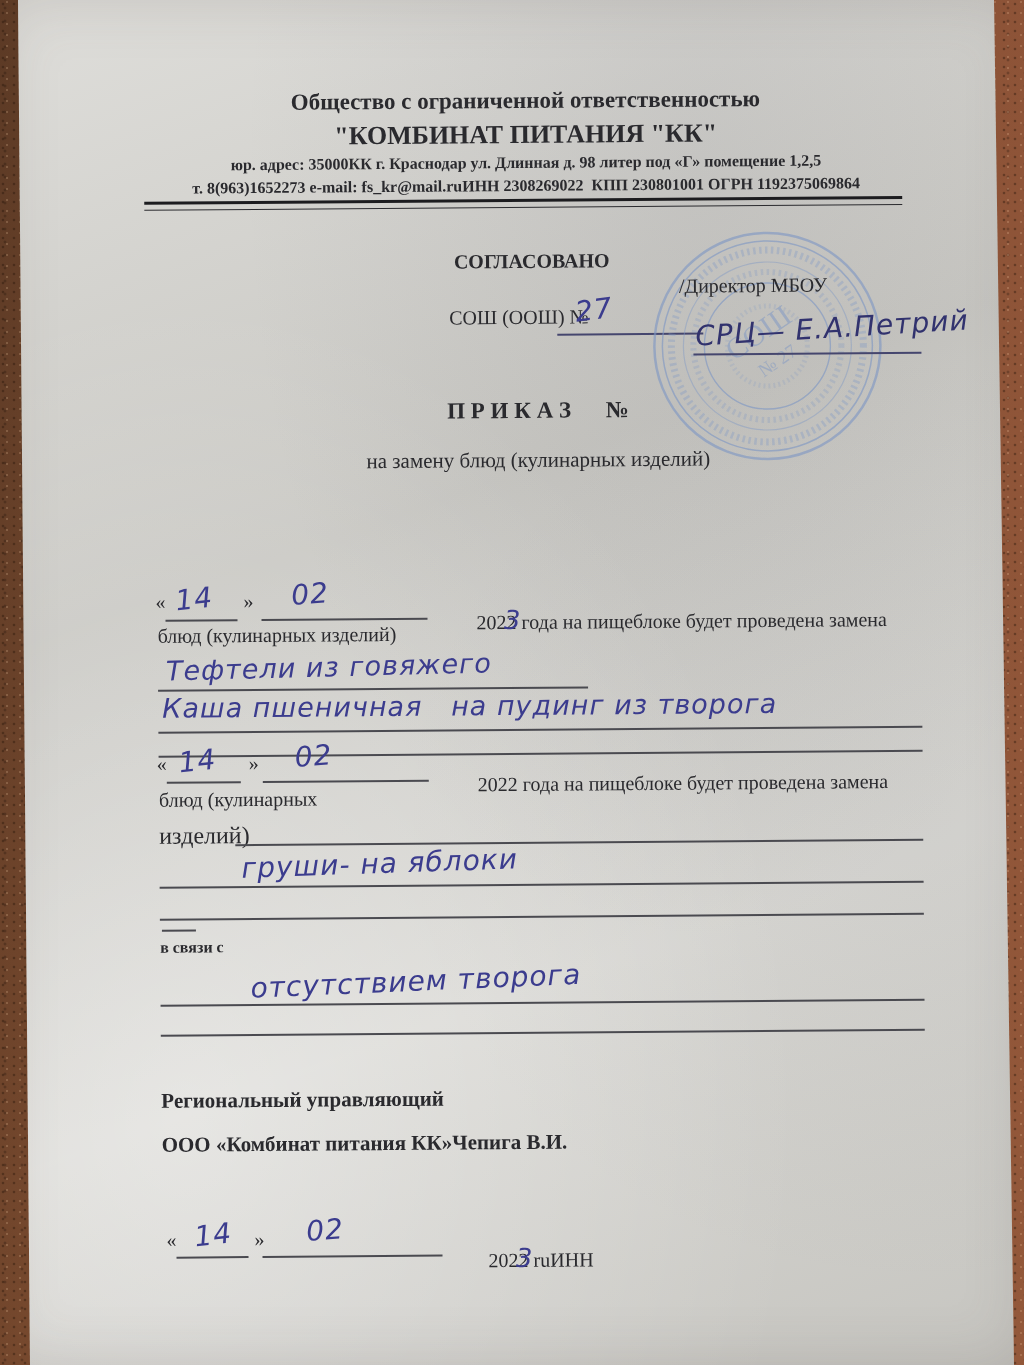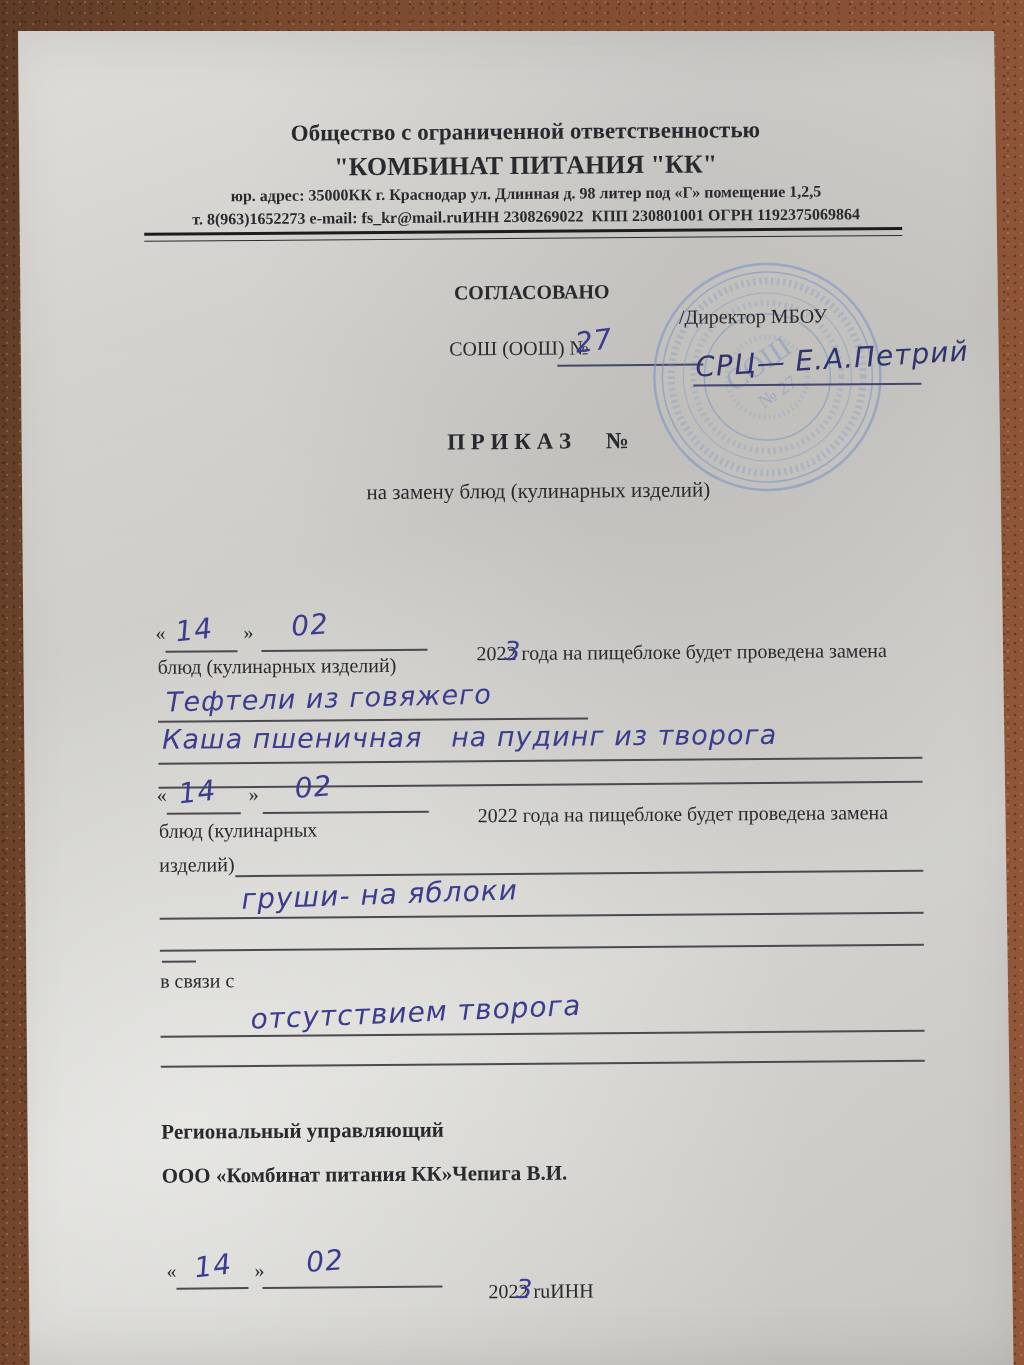--- a/index.html
+++ b/index.html
@@ -15,21 +15,20 @@
 
   .paper{position:absolute;inset:0;
     clip-path:polygon(18px 0,994px 0,1014px 1365px,30px 1365px);
     background:
       linear-gradient(160deg, rgba(255,255,255,.28), rgba(0,0,0,.045) 38%, rgba(255,255,255,.14) 68%, rgba(0,0,0,.06)),
       radial-gradient(ellipse at 68% 12%, rgba(110,110,118,.14), transparent 46%),
       radial-gradient(ellipse at 18% 82%, rgba(255,255,255,.38), transparent 52%),
       radial-gradient(ellipse at 90% 60%, rgba(125,125,130,.10), transparent 40%),
       #d2d1cc;
     box-shadow:inset 0 0 60px rgba(90,80,70,.18);
-    margin-top:31px;
   }
 
   .content{position:absolute;inset:0;transform:rotate(-0.45deg);transform-origin:512px 680px;}
 
   .t{position:absolute;white-space:pre;color:#2a2a2e;}
   .b{font-weight:bold;}
   .c{text-align:center;}
 
   .hw{position:absolute;white-space:pre;font-family:"DejaVu Sans",sans-serif;
       font-style:italic;color:#3b3c8e;letter-spacing:1px;}
@@ -106,29 +105,29 @@
       <div class="t" style="left:156px;top:750px;font-size:20px;">«</div>
       <div class="hw" style="left:178px;top:742px;font-size:28px;transform:rotate(-6deg);">14</div>
       <div class="line" style="left:166px;top:779px;width:74px;"></div>
       <div class="t" style="left:248px;top:750px;font-size:20px;">»</div>
       <div class="hw" style="left:294px;top:738px;font-size:28px;transform:rotate(-4deg);">02</div>
       <div class="line" style="left:262px;top:779px;width:166px;"></div>
       <div class="t" style="left:437px;top:750px;font-size:20px;">
         <span>2022</span><span> года на пищеблоке будет проведена замена</span>
       </div>
       <div class="t" style="left:158px;top:786px;font-size:20px;">блюд (кулинарных</div>
-      <div class="t" style="left:158px;top:820px;font-size:20px;">изделий)</div>
+      <div class="t" style="left:158px;top:820px;font-size:24px;">изделий)</div>
       <div class="line" style="left:234px;top:842px;width:688px;"></div>
 
       <div class="hw" style="left:240px;top:846px;font-size:28px;transform:rotate(-1.5deg);">груши- на яблоки</div>
       <div class="line" style="left:158px;top:884px;width:764px;"></div>
       <div class="line" style="left:158px;top:916px;width:764px;"></div>
       <div class="line" style="left:160px;top:927px;width:34px;"></div>
 
-      <div class="t" style="left:158px;top:936px;font-size:20px;">в связи с</div>
+      <div class="t" style="left:158px;top:936px;font-size:16px;font-weight:bold;">в связи с</div>
       <div class="hw" style="left:248px;top:964px;font-size:28px;transform:rotate(-2deg);">отсутствием творога</div>
       <div class="line" style="left:158px;top:1002px;width:764px;"></div>
       <div class="line" style="left:158px;top:1032px;width:764px;"></div>
 
       <div class="t b" style="left:158px;top:1086px;font-size:21px;">Региональный управляющий</div>
       <div class="t b" style="left:158px;top:1130px;font-size:21px;">ООО «Комбинат питания КК»Чепига В.И.</div>
 
       <div class="t" style="left:162px;top:1226px;font-size:20px;">«</div>
       <div class="hw" style="left:190px;top:1216px;font-size:28px;transform:rotate(-6deg);">14</div>
       <div class="line" style="left:172px;top:1254px;width:72px;"></div>

